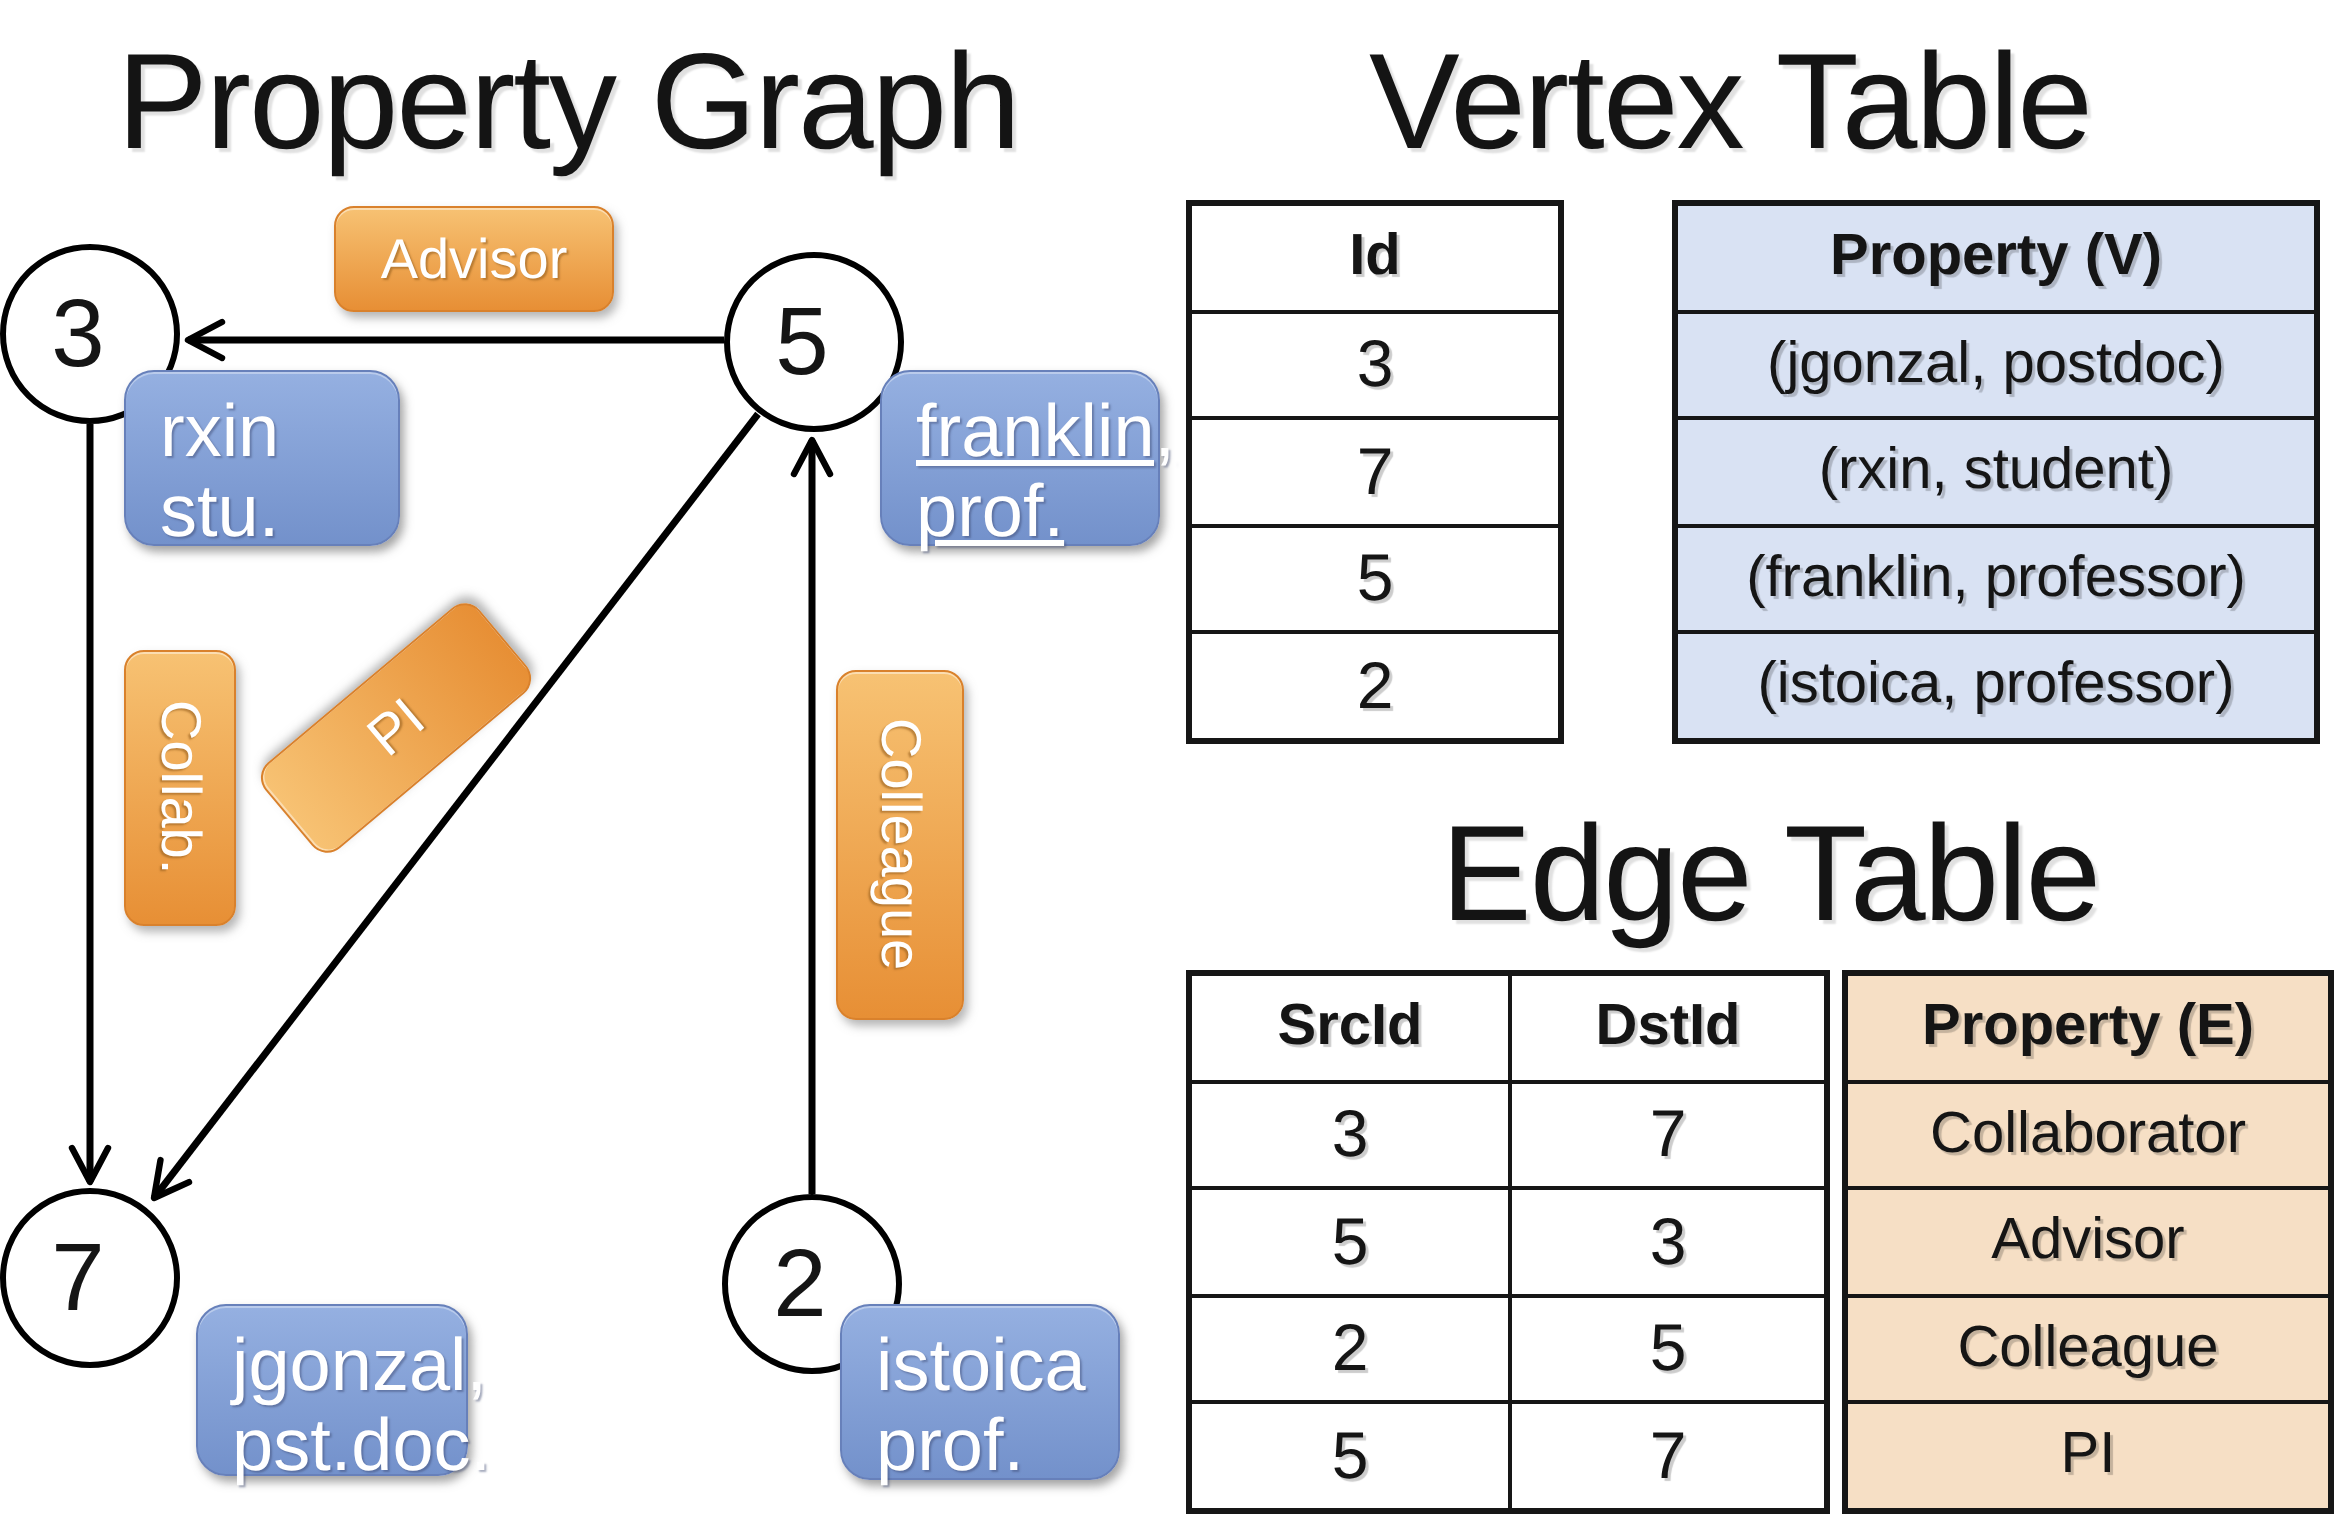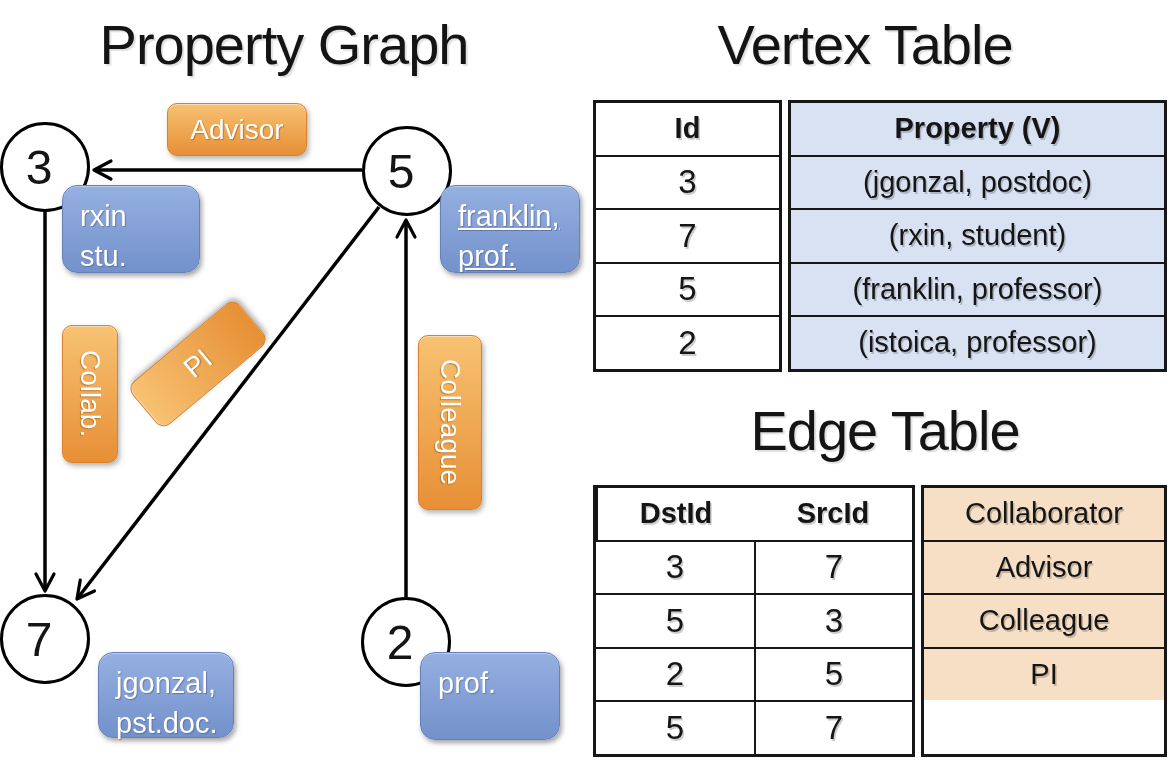--- a/index.html
+++ b/index.html
@@ -1,34 +1,34 @@
 <!DOCTYPE html>
 <html><head>
 <meta charset="utf-8">
 <style>
   html,body{margin:0;padding:0;background:#fff;}
   body{width:1170px;height:760px;position:relative;overflow:hidden;
        font-family:"Liberation Sans",sans-serif;color:#151515;}
   .abs{position:absolute;}
-  .title{font-size:56px;letter-spacing:-1px;text-align:center;white-space:nowrap;
+  .title{font-size:68px;letter-spacing:-1px;text-align:center;white-space:nowrap;
          color:#141414;text-shadow:2px 2px 1px rgba(0,0,0,0.12);}
   
   #graph-title{left:0;top:12px;width:568px;}
   #vertex-title{left:585px;top:12px;width:560px;}
   #edge-title{left:600px;top:398px;width:570px;}
   svg.edges{left:0;top:0;z-index:1;}
   .node-circle{width:90px;height:90px;border:3.5px solid #000;border-radius:50%;
         background:#fff;box-sizing:border-box;display:flex;align-items:center;
         justify-content:center;z-index:2;padding-right:12px;}
   .node-circle span{font-size:48px;color:#151515;}
   .prop-box{background:linear-gradient(180deg,#95b0e1 0%,#7费1cb 100%);
         background:linear-gradient(180deg,#95b0e1 0%,#7391cb 100%);
         border:1.5px solid #6780ba;border-radius:15px;color:#fff;z-index:4;
         box-shadow:2px 3px 5px rgba(90,90,90,.55), inset 0 1px 0 rgba(255,255,255,.35);
-        font-size:29px;line-height:40px;padding:10px 0 0 17px;box-sizing:border-box;
+        font-size:37px;line-height:40px;padding:10px 0 0 17px;box-sizing:border-box;
         text-shadow:1px 1px 1px rgba(60,70,110,.45);}
   .edge-label{background:linear-gradient(180deg,#f7c273 0%,#e78f35 100%);
         border:1px solid #d9812c;border-radius:10px;color:#fff;z-index:3;
         box-shadow:2px 3px 5px rgba(110,110,110,.5), inset 0 1px 0 rgba(255,255,255,.45);
         display:flex;align-items:center;justify-content:center;font-size:28px;
         box-sizing:border-box;text-shadow:1px 1px 1px rgba(150,95,30,.6);}
   .vtext{writing-mode:vertical-rl;}
   #node-3{left:0;top:122px;}   #node-5{left:362px;top:126px;}
   #node-7{left:0;top:594px;}   #node-2{left:361px;top:597px;}
   #box-rxin{left:62px;top:185px;width:138px;height:88px;}
@@ -46,21 +46,21 @@
   .sub-table{border:3px solid #161616;display:flex;flex-direction:column;
              box-sizing:border-box;background:#fff;}
   .row{display:flex;border-top:2.5px solid #161616;}
   .row:first-child{border-top:none;}
   .cell{height:51.5px;display:flex;align-items:center;justify-content:center;
         font-size:29px;box-sizing:border-box;text-shadow:1.5px 1.5px .5px rgba(0,0,0,.2);}
   .cell.hdr{font-weight:700;}
   .cell.num{font-size:33px;}
   .cell.split{border-left:2.5px solid #161616;}
   #vt-id .cell{width:183px;}
-  #vt-prop{width:379px;}  #vt-prop .cell{width:373px;}
+  #vt-prop{width:324px;margin-left:48px;}  #vt-prop .cell{width:373px;}
   .vt-blue .cell{background:#d9e2f3;}
   #et-ids .cell{width:158px;}
   #et-prop{width:246px;} #et-prop .cell{width:240px;}
   .et-tan .cell{background:#f6dfc5;}
 </style>
 </head>
 <body>
 
 <div class="abs title" id="graph-title">Property Graph</div>
 
@@ -108,20 +108,21 @@
 </div>
 <div class="abs prop-box" id="box-franklin">
   <div>franklin,</div>
   <div>prof.</div>
 </div>
 <div class="abs prop-box" id="box-jgonzal">
   <div>jgonzal,</div>
   <div>pst.doc.</div>
 </div>
 <div class="abs prop-box" id="box-istoica">
+  <div>istoica</div>
   <div>prof.</div>
 </div>
 
 <div class="abs title" id="vertex-title">Vertex Table</div>
 
 <div class="abs tbl-wrap" id="vertex-table">
   <div class="sub-table" id="vt-id">
     <div class="row">
         <div class="cell hdr">Id</div>
       </div>
@@ -155,42 +156,45 @@
         <div class="cell">(istoica, professor)</div>
       </div>
   </div>
 </div>
 
 <div class="abs title" id="edge-title">Edge Table</div>
 
 <div class="abs tbl-wrap" id="edge-table">
   <div class="sub-table" id="et-ids">
     <div class="row">
+      <div class="cell hdr">SrcId</div>
       <div class="cell hdr split">DstId</div>
-      <div class="cell hdr">SrcId</div>
     </div>
     <div class="row">
       <div class="cell num">3</div>
       <div class="cell num split">7</div>
     </div>
     <div class="row">
       <div class="cell num">5</div>
       <div class="cell num split">3</div>
     </div>
     <div class="row">
       <div class="cell num">2</div>
       <div class="cell num split">5</div>
     </div>
     <div class="row">
       <div class="cell num">5</div>
       <div class="cell num split">7</div>
     </div>
   </div>
   <div class="sub-table et-tan" id="et-prop">
     <div class="row">
+        <div class="cell hdr">Property (E)</div>
+      </div>
+    <div class="row">
         <div class="cell">Collaborator</div>
       </div>
     <div class="row">
         <div class="cell">Advisor</div>
       </div>
     <div class="row">
         <div class="cell">Colleague</div>
       </div>
     <div class="row">
         <div class="cell">PI</div>

